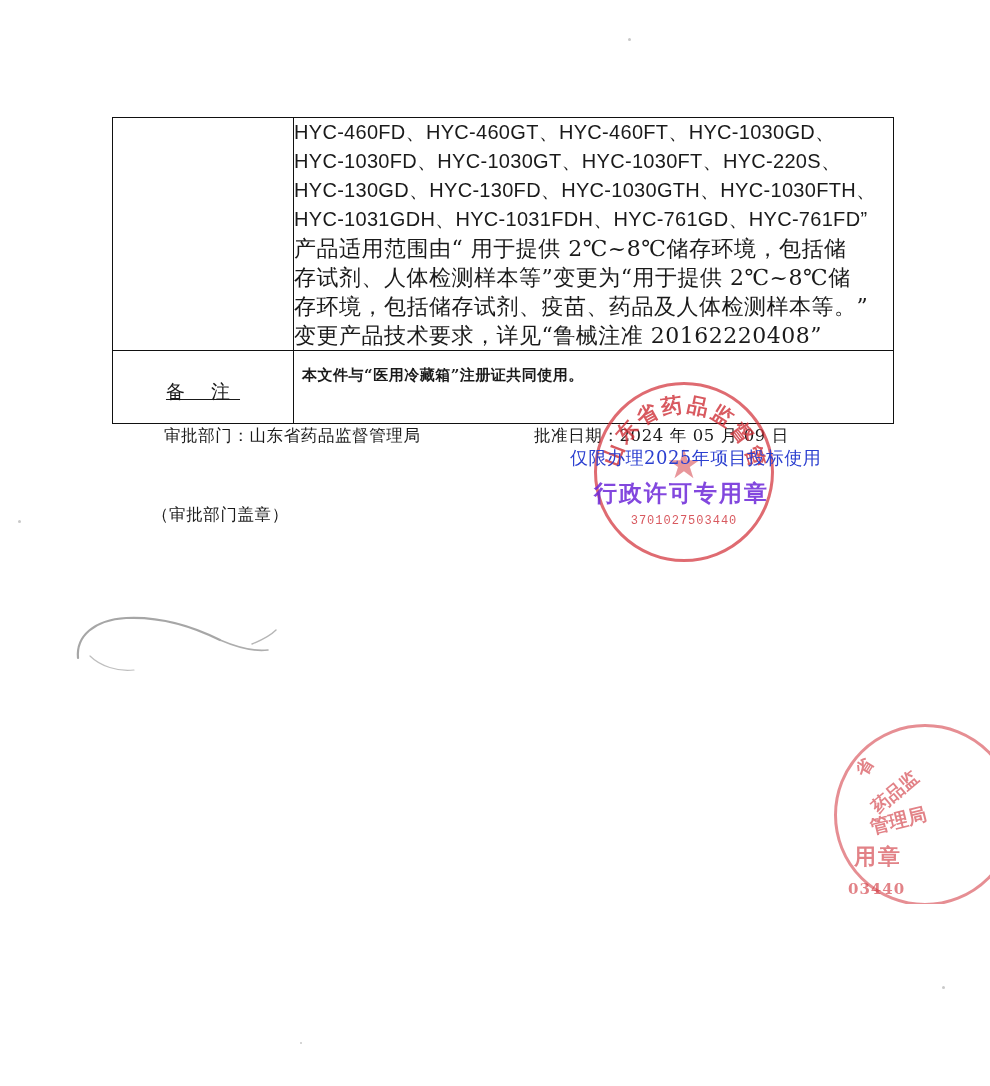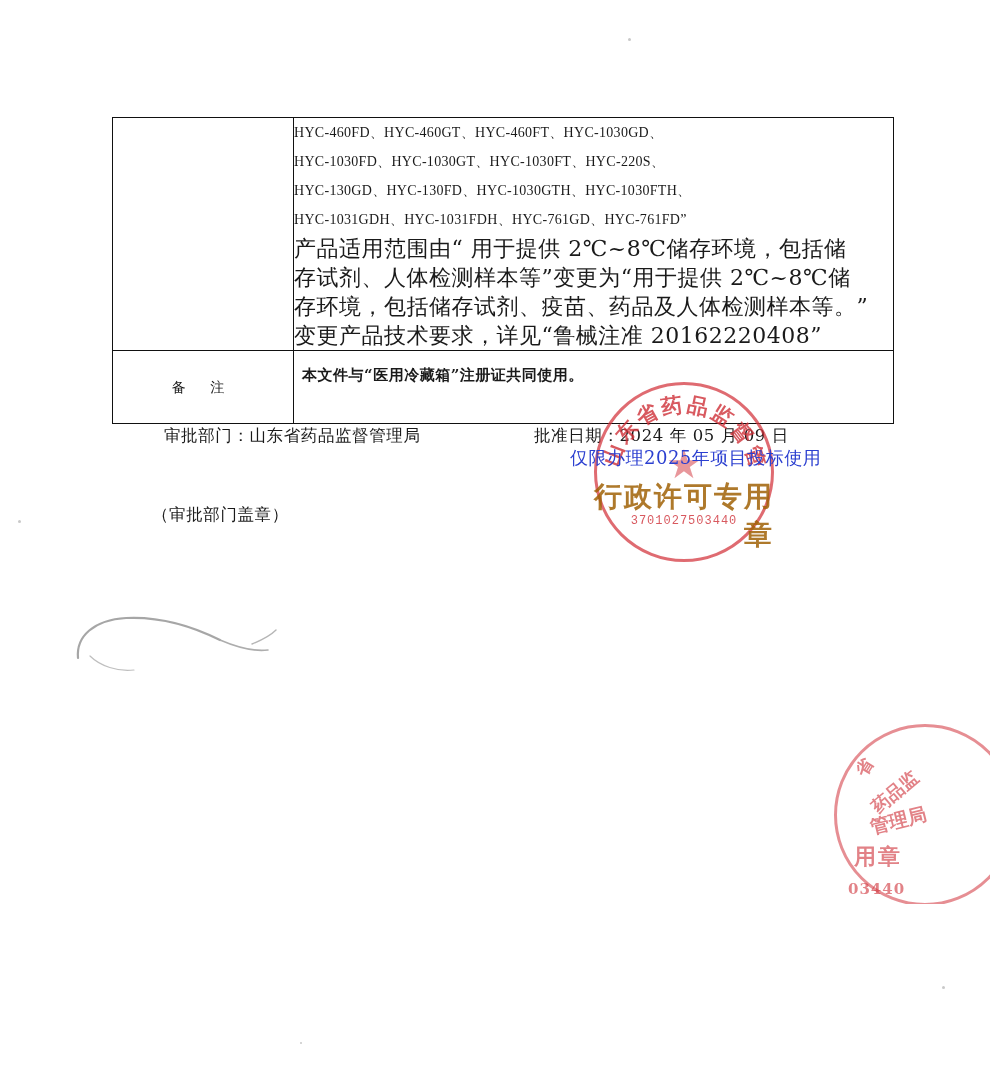--- a/index.html
+++ b/index.html
@@ -53,31 +53,32 @@
     line-height: 29px;
     white-space: pre;
     letter-spacing: 0.2px;
   }
   .line.cjk {
     font-family: "DejaVu Serif", "Liberation Serif", serif;
     font-size: 22px;
     letter-spacing: 0.5px;
   }
   .line.mono-model {
-    font-family: Liberation Serif, serif;
-    font-size: 14px;
+    font-family: Liberation Sans, sans-serif;
+    font-size: 20px;
     letter-spacing: 0.3px;
   }
 
   .remark-label {
     text-align: center;
     font-family: "DejaVu Serif", "Liberation Serif", serif;
-    font-size: 14px;
+    font-size: 19px;
     letter-spacing: 10px;
     padding: 28px 0 0 0;
+    text-decoration: underline;
   }
   .remark-text {
     font-family: "DejaVu Serif", "Liberation Serif", serif;
     font-size: 15px;
     line-height: 29px;
     padding: 10px 8px 8px 8px;
     letter-spacing: 0.5px;
     font-weight: bold;
   }
   .remark-row td { height: 72px; }
@@ -161,24 +162,24 @@
     fill: #cf3038;
     font-family: "DejaVu Serif", "Liberation Serif", serif;
     font-weight: bold;
     opacity: 0.8;
   }
   .seal-center-text {
     position: absolute;
     left: 0;
     right: 0;
     top: 96px;
-    text-align: right;
-    color: #a16207;
-    font-family: "DejaVu Serif", "Liberation Serif", serif;
-    font-size: 28px;
+    text-align: left;
+    color: #6d28d9;
+    font-family: "DejaVu Serif", "Liberation Serif", serif;
+    font-size: 23px;
     font-weight: bold;
     letter-spacing: 2px;
     opacity: 0.85;
   }
   .seal-number {
     position: absolute;
     left: 0;
     right: 0;
     top: 132px;
     text-align: center;

